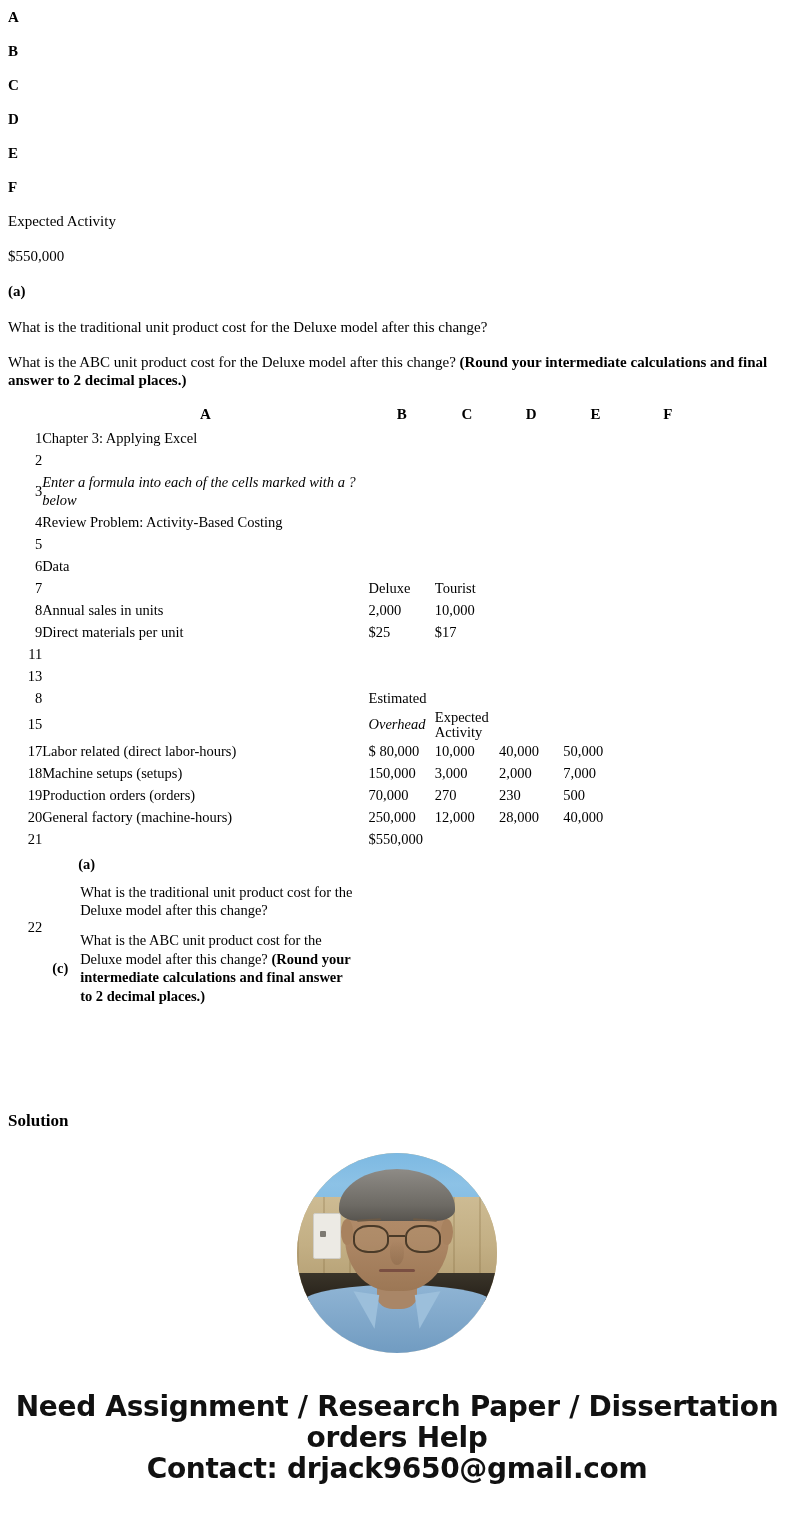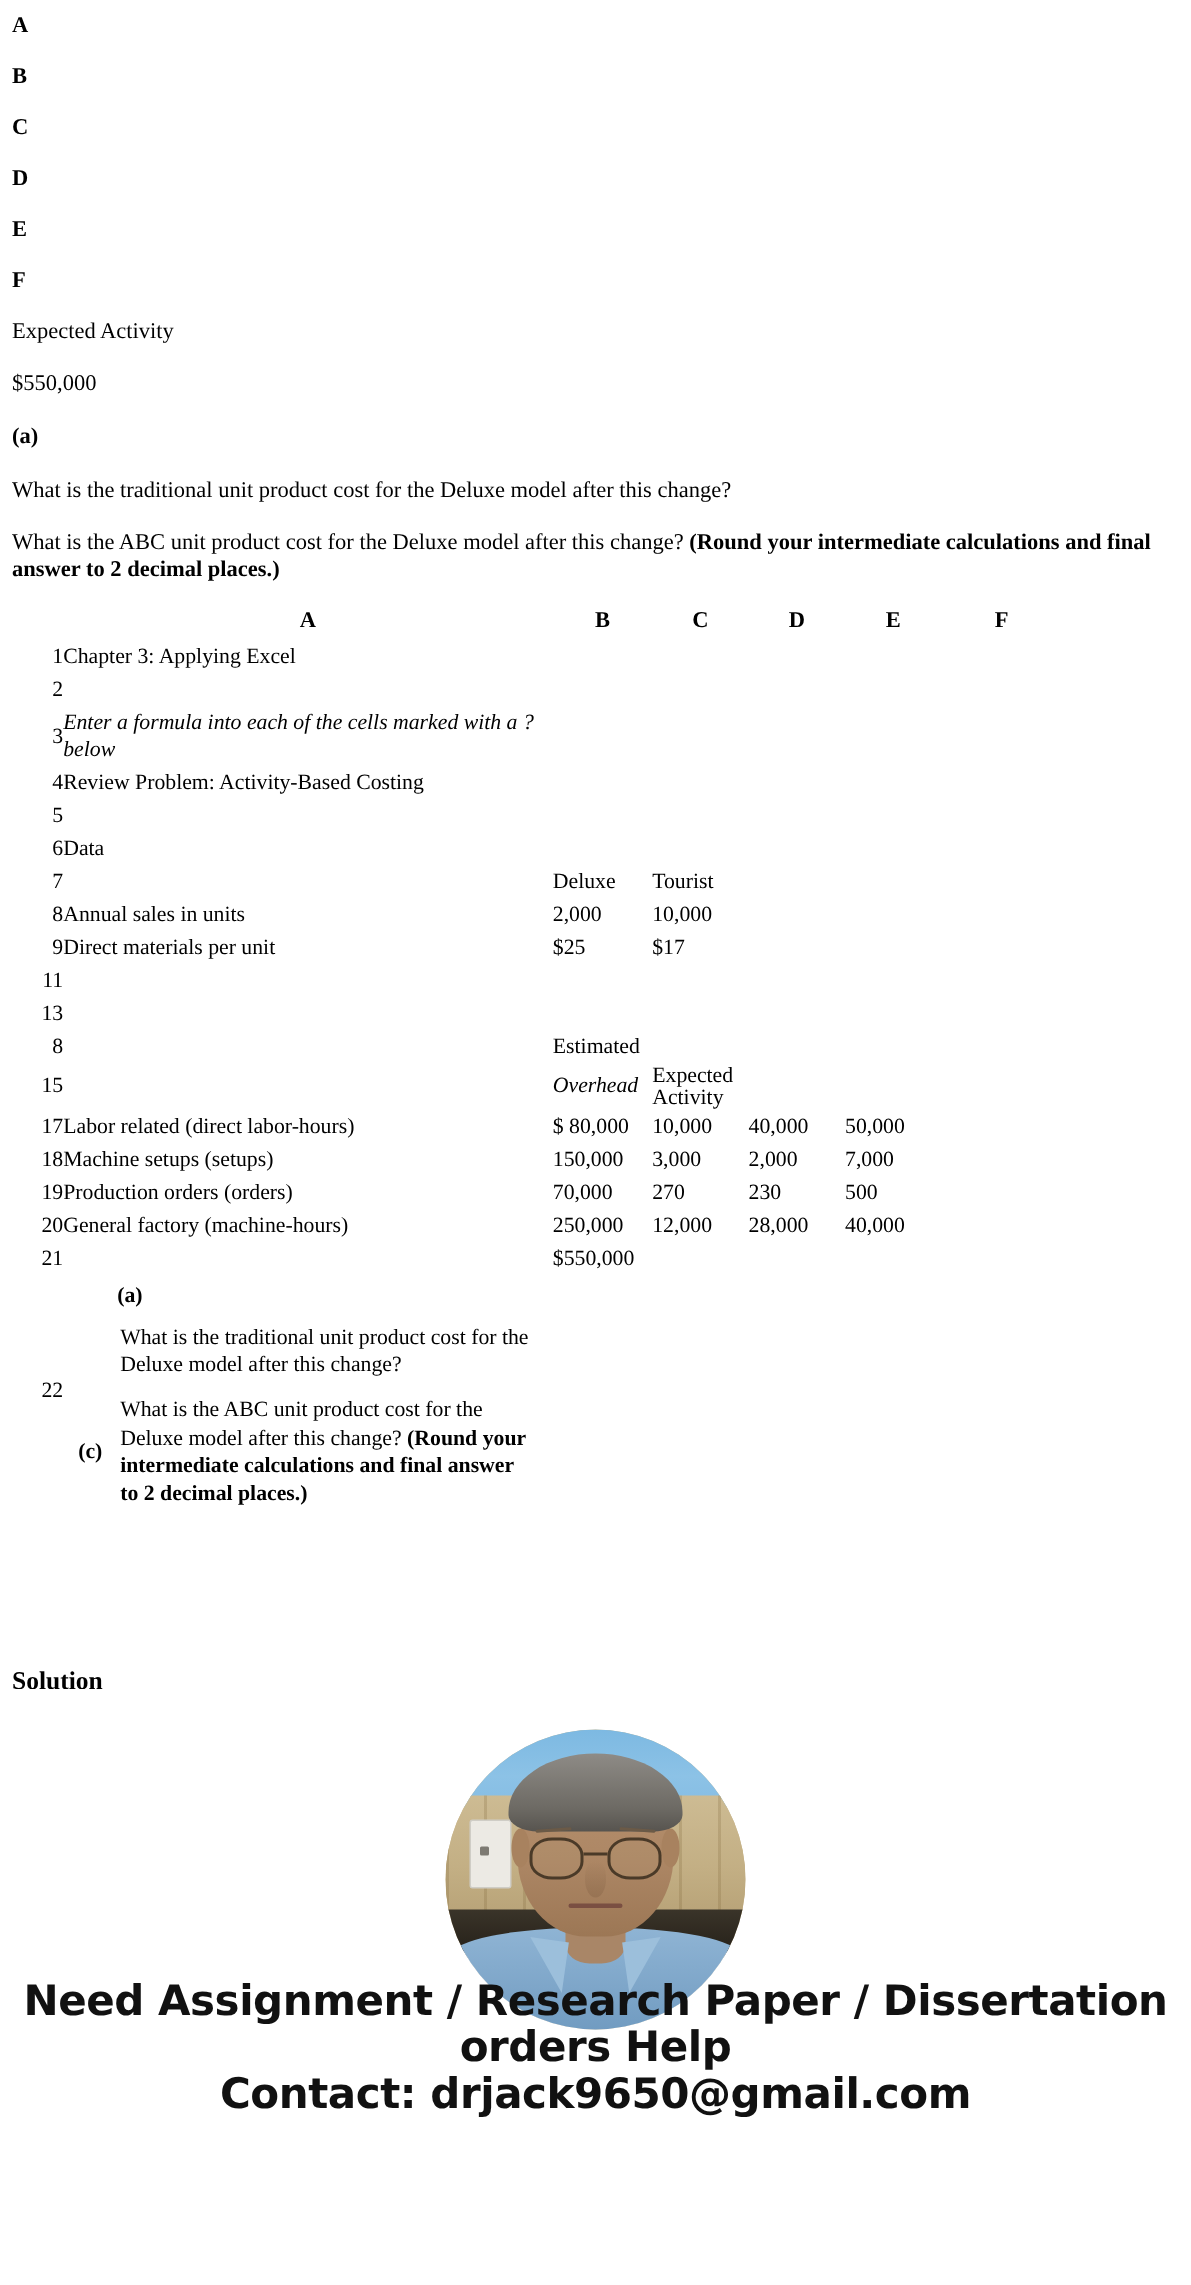--- a/index.html
+++ b/index.html
@@ -276,21 +276,21 @@
   }
   .av-mouth {
     position: absolute; left: 41%; top: 58%; width: 18%; height: 3px;
     background: #7a4f42; border-radius: 3px;
   }
 
   
   .promo {
     position: absolute;
     left: 0;
-    top: 1318px;
+    top: 1391px;
     width: 794px;
     text-align: center;
     font-family: "DejaVu Sans", "Liberation Sans", sans-serif;
     font-weight: bold;
     font-size: 28px;
     line-height: 31px;
     letter-spacing: -0.3px;
     color: #111111;
   }
 </style>

